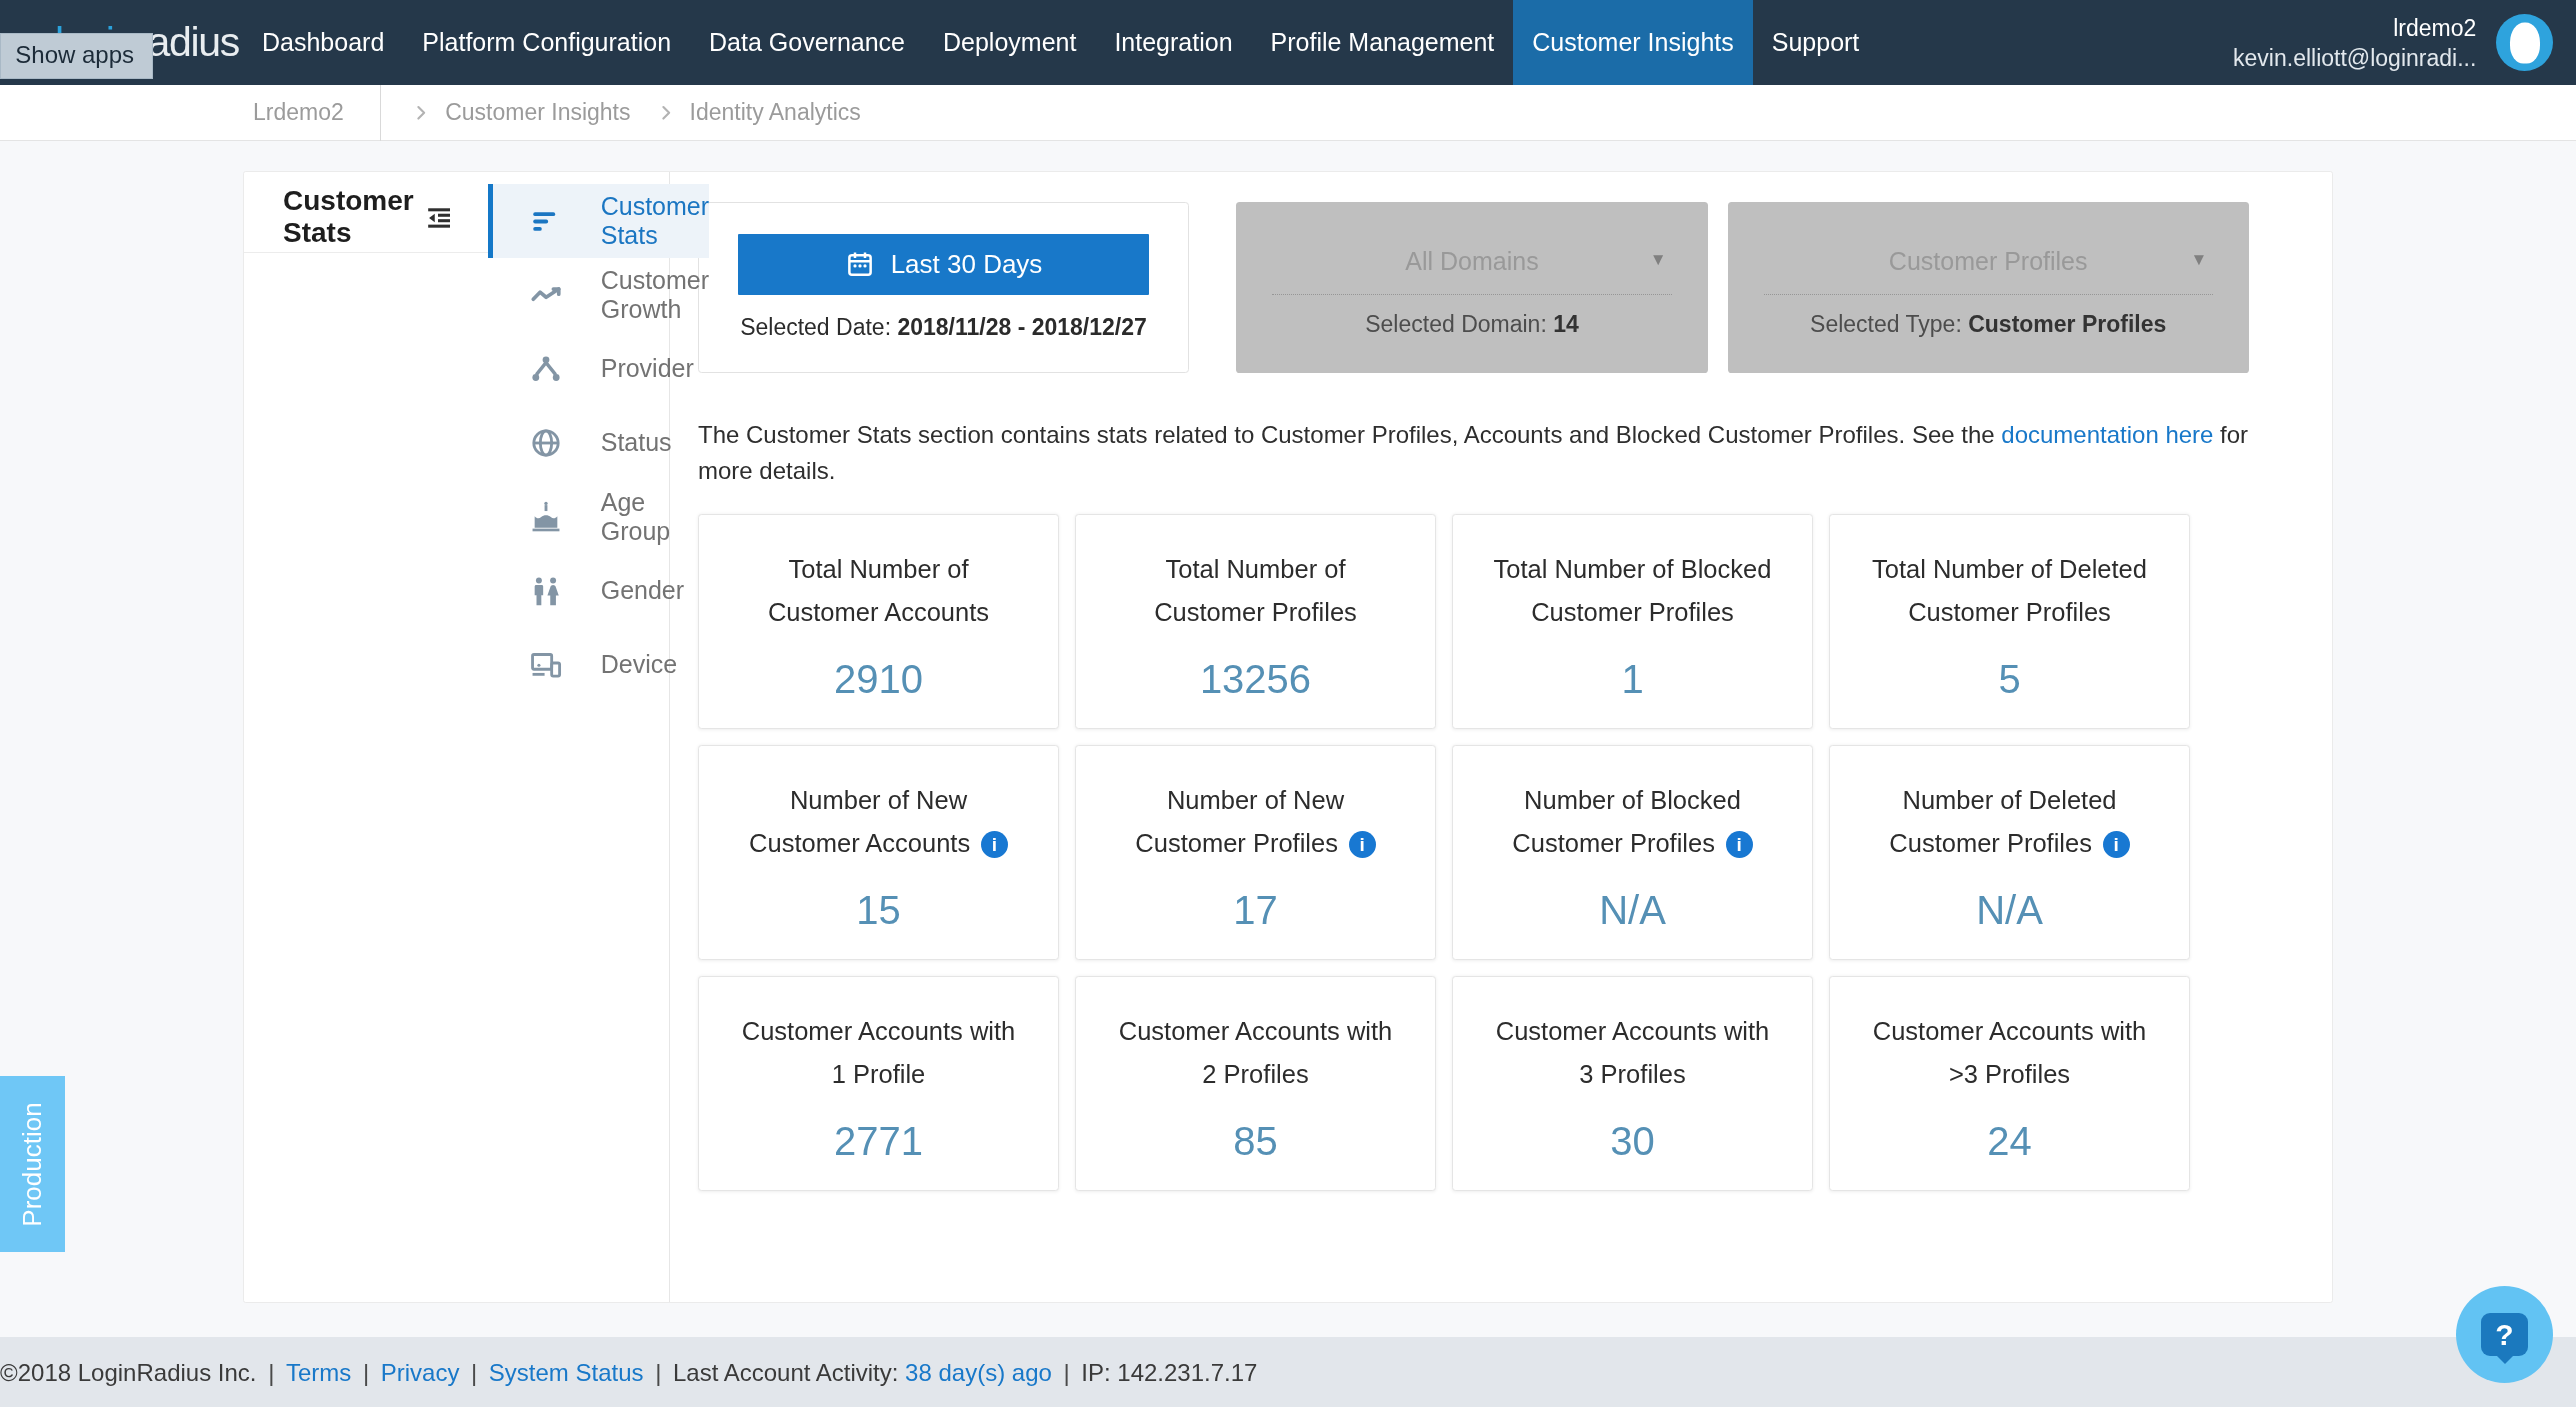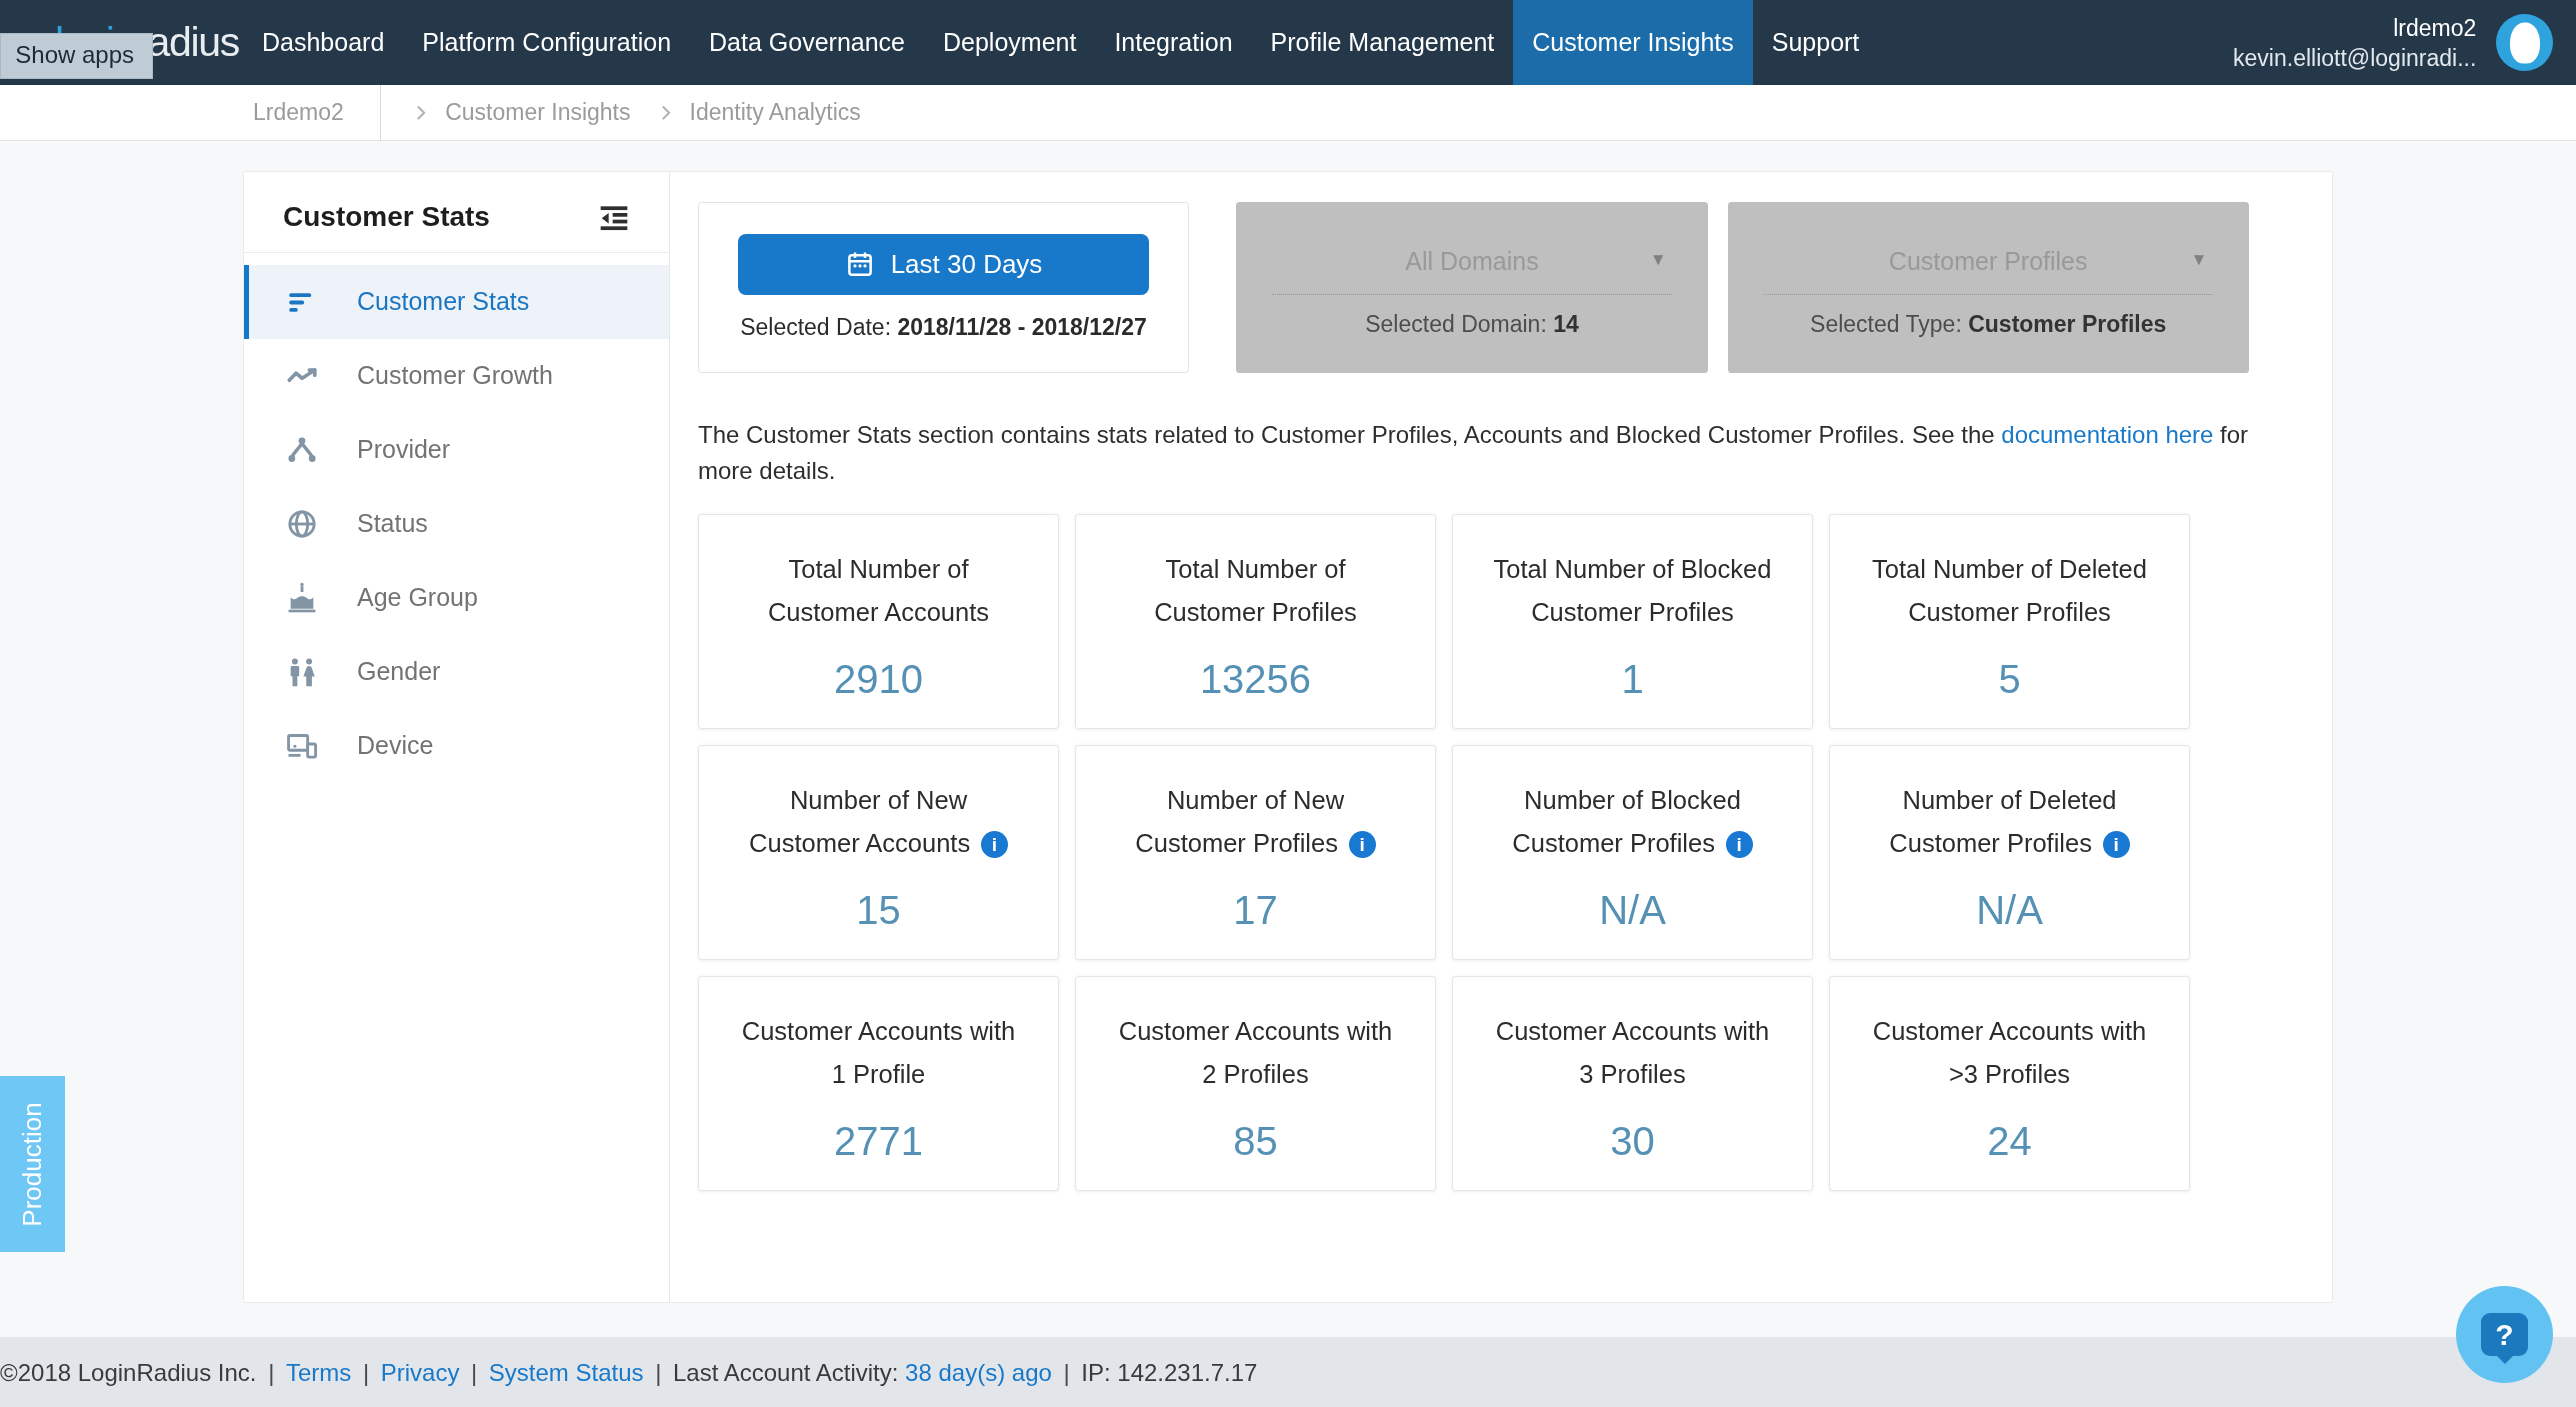--- a/index.html
+++ b/index.html
@@ -36,21 +36,21 @@
     display:flex; align-items:center; padding-left:253px; color:#9B9B9B; font-size:23px; }
   .bc-vdiv { width:0.9px; height:56px; background:#D9D9D9; margin:0 21.5px 0 36px; flex:none; }
   .bc-chevron { width:19.7px; height:19.7px; margin:0 14.3px 0 9px; flex:none; }
   .bc-chevron.second { margin-left:25px; }
 
   
   .main-panel { position:absolute; left:243px; top:171px; width:2090px; height:1132px;
     background:#FFFFFF; border:0.9px solid #EBEBEB; border-radius:2.7px; display:flex; }
 
   
-  .sidebar { width:426px; flex:none; border-right:0.9px solid #E6E6E6; display:flex; flex-direction:column; }
+  .sidebar { width:426px; flex:none; border-right:0.9px solid #E6E6E6; display:flex; flex-direction:row; }
   .sidebar-header { height:81px; display:flex; align-items:center; justify-content:space-between;
     padding:9px 36px 0 39px; border-bottom:0.9px solid #ECECEC; }
   .sidebar-title { font-size:28px; font-weight:bold; color:#1E1E1E; }
   .collapse-icon { width:38px; height:32px; color:#2F2F2F; cursor:pointer; }
   .collapse-icon svg { width:100%; height:100%; }
   .side-list { padding-top:11.6px; }
   .side-item { height:74px; display:flex; align-items:center; padding-left:39px; gap:36px;
     color:#737373; font-size:25px; cursor:pointer; position:relative; }
   .side-item .side-icon { width:38px; height:34px; color:#8395A5; flex:none; }
   .side-item .side-icon svg { width:100%; height:100%; }
@@ -58,21 +58,21 @@
   .side-item.active::before { content:""; position:absolute; left:0; top:0; bottom:0; width:5.4px; background:#1478C8; }
   .side-item.active .side-icon { color:#1B76C2; }
 
   
   .content { flex:1; padding:29.5px 27px 0 28px; }
 
   
   .filter-row { display:flex; }
   .filter-card { height:171px; border-radius:3.6px; text-align:center; }
   .filter-date { width:491px; background:#FFFFFF; border:0.9px solid #E2E2E2; margin-right:47px; }
-  .date-btn { margin:31px auto 0; width:411px; height:61px; background:#1878C9; border-radius:8px;
+  .date-btn { margin:31px auto 0; width:411px; height:61px; background:#1878C9; border-radius:1px;
     color:#FFFFFF; font-size:26px; display:flex; align-items:center; justify-content:center; gap:16px; cursor:pointer; }
   .cal-icon { width:30px; height:30px; color:#FFFFFF; }
   .cal-icon svg { width:100%; height:100%; }
   .date-selected { margin-top:19.7px; font-size:23px; color:#2B2B2B; }
   .filter-gray { background:#BFBFBF; color:#8F8F8F; }
   .filter-domain { width:472px; margin-right:19.7px; }
   .filter-type { width:521px; }
   .dd-row { margin:45px 36px 0; font-size:25px; color:#999999; position:relative;
     padding-bottom:18px; border-bottom:1.8px dotted #969696; cursor:pointer; }
   .dd-caret { position:absolute; right:5.4px; top:3.6px; font-size:17px; color:#808080; }

